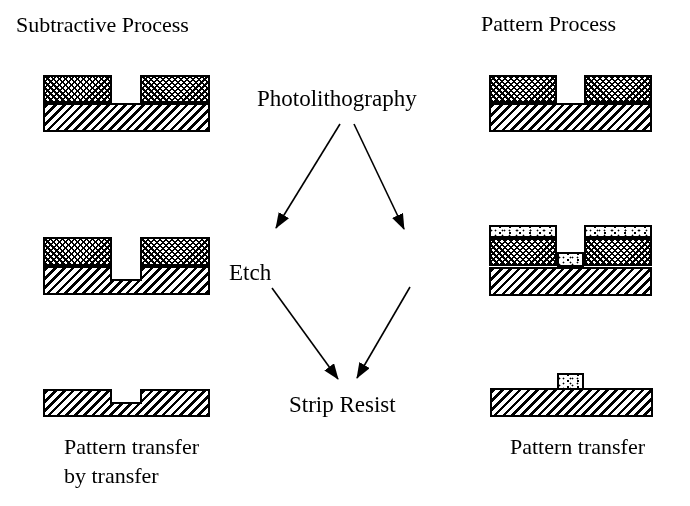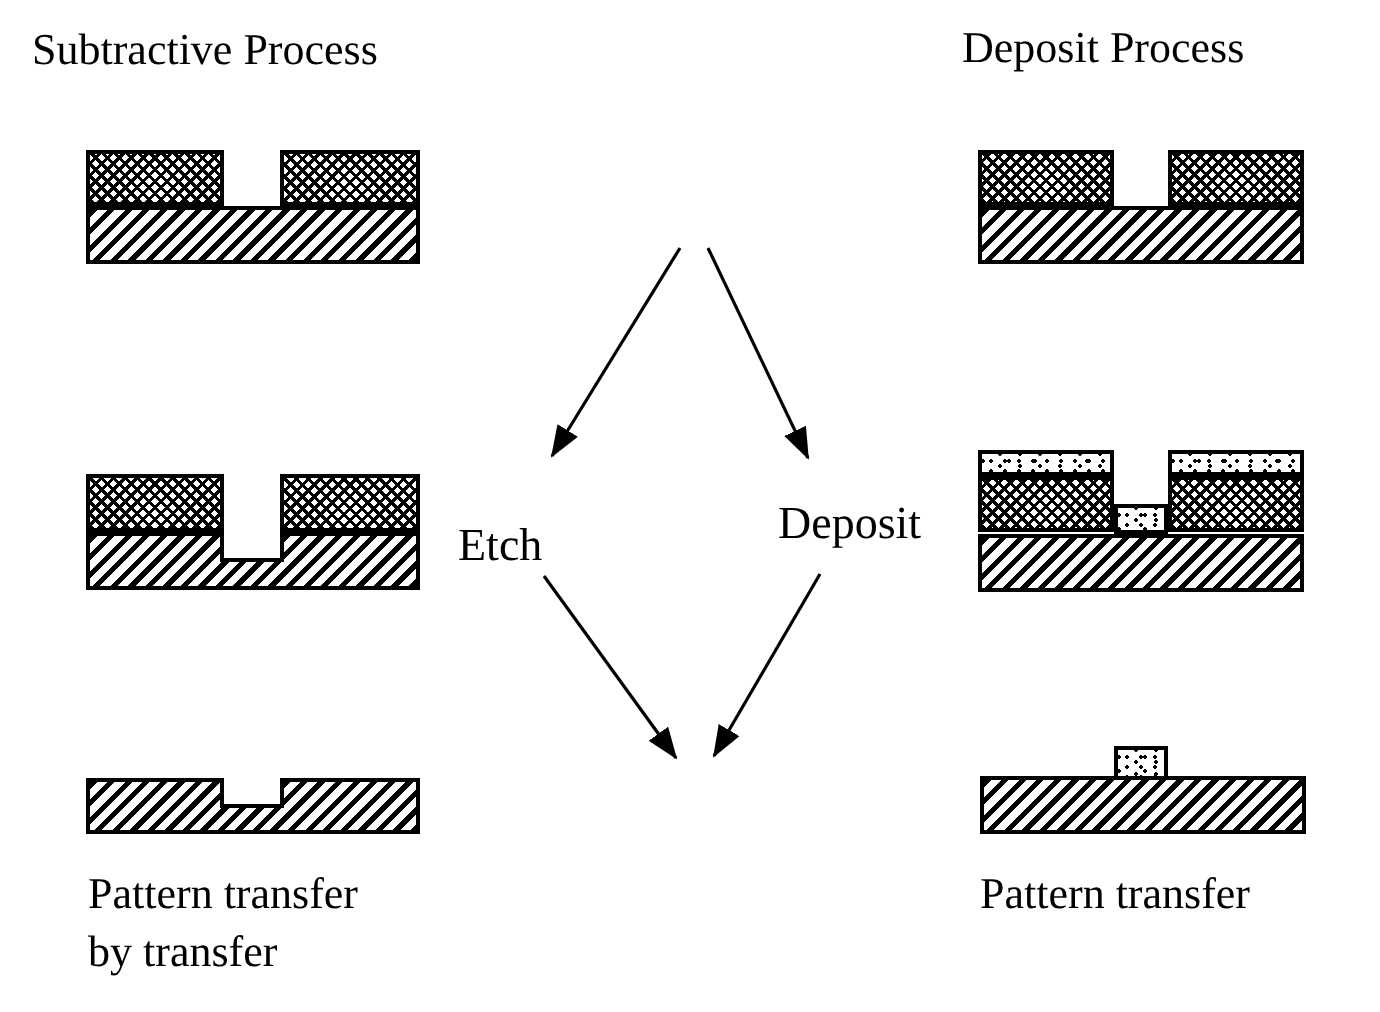--- a/index.html
+++ b/index.html
@@ -13,21 +13,21 @@
   .txt{
     position:absolute;
     font-family:"Liberation Serif", serif;
     font-size:23px;
     line-height:1.15;
     color:#000;
     white-space:nowrap;
   }
   .title{font-size:22px;}
   .caption{font-size:22px;line-height:29px;white-space:nowrap;}
-  .caption span{display:block;}
+  .caption span{display:block;margin-left:20px;}
   .block{
     position:absolute;
     box-sizing:border-box;
     border:2px solid #000;
     background-color:#fff;
   }
   
   .resist{
     background-image:
       repeating-linear-gradient(45deg,  #000 0 1.6px, rgba(0,0,0,0) 1.6px 4.2px),
@@ -56,24 +56,25 @@
     border-top:none;
   }
   .arrows{position:absolute;left:0;top:0;pointer-events:none;}
 </style>
 </head>
 <body>
 
 <div class="stage">
 
   <div class="txt title" style="left:16px;top:12px">Subtractive Process</div>
-  <div class="txt title" style="left:481px;top:11px">Deposit Process</div>
+  <div class="txt title" style="left:481px;top:11px">Pattern Process</div>
 
+  <div class="txt" style="left:257px;top:86px">Photolithography</div>
   <div class="txt" style="left:229px;top:260px">Etch</div>
-  <div class="txt" style="left:389px;top:249px">Deposit</div>
+  <div class="txt" style="left:289px;top:392px">Strip Resist</div>
 
   <svg class="arrows" width="690" height="506" viewBox="0 0 690 506">
     <defs>
       <marker id="ah" markerUnits="userSpaceOnUse" markerWidth="16" markerHeight="12" refX="15" refY="6" orient="auto">
         <path d="M0,0 L16,6 L0,12 Z" fill="#000"></path>
       </marker>
     </defs>
     <line x1="340" y1="124" x2="276" y2="228" stroke="#000" stroke-width="1.6" marker-end="url(#ah)"></line>
     <line x1="354" y1="124" x2="404" y2="229" stroke="#000" stroke-width="1.6" marker-end="url(#ah)"></line>
     <line x1="272" y1="288" x2="338" y2="379" stroke="#000" stroke-width="1.6" marker-end="url(#ah)"></line>

